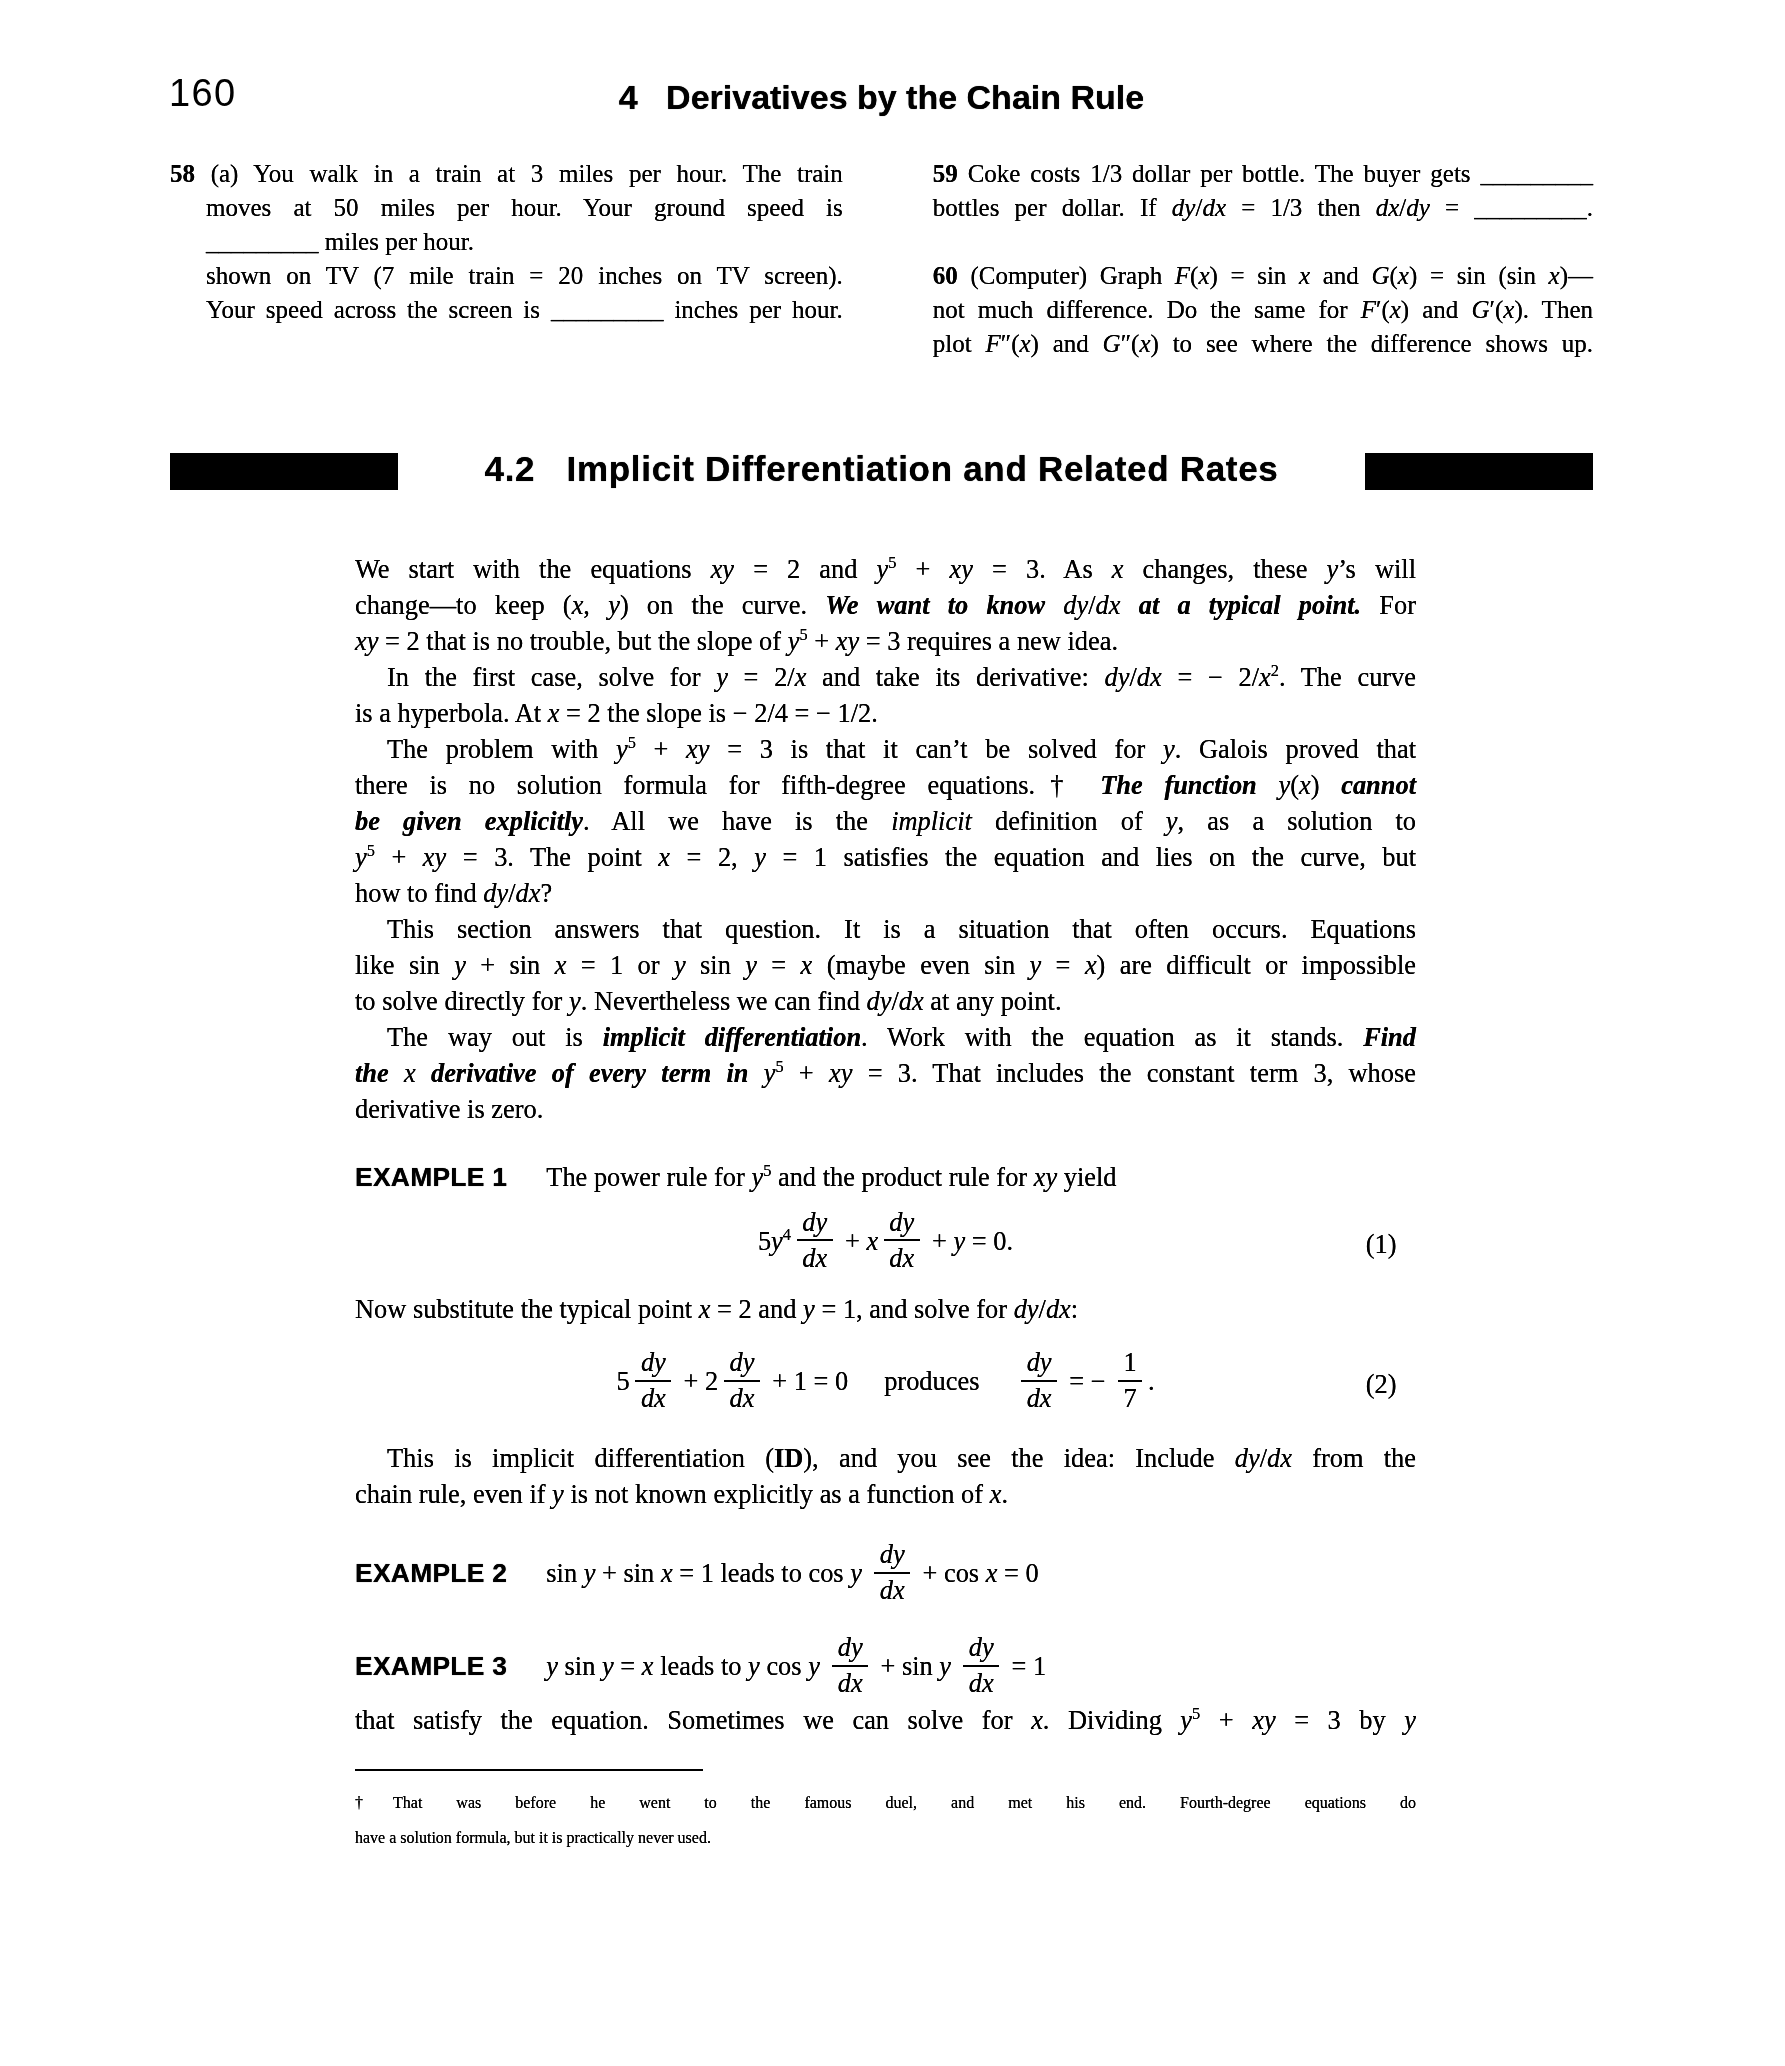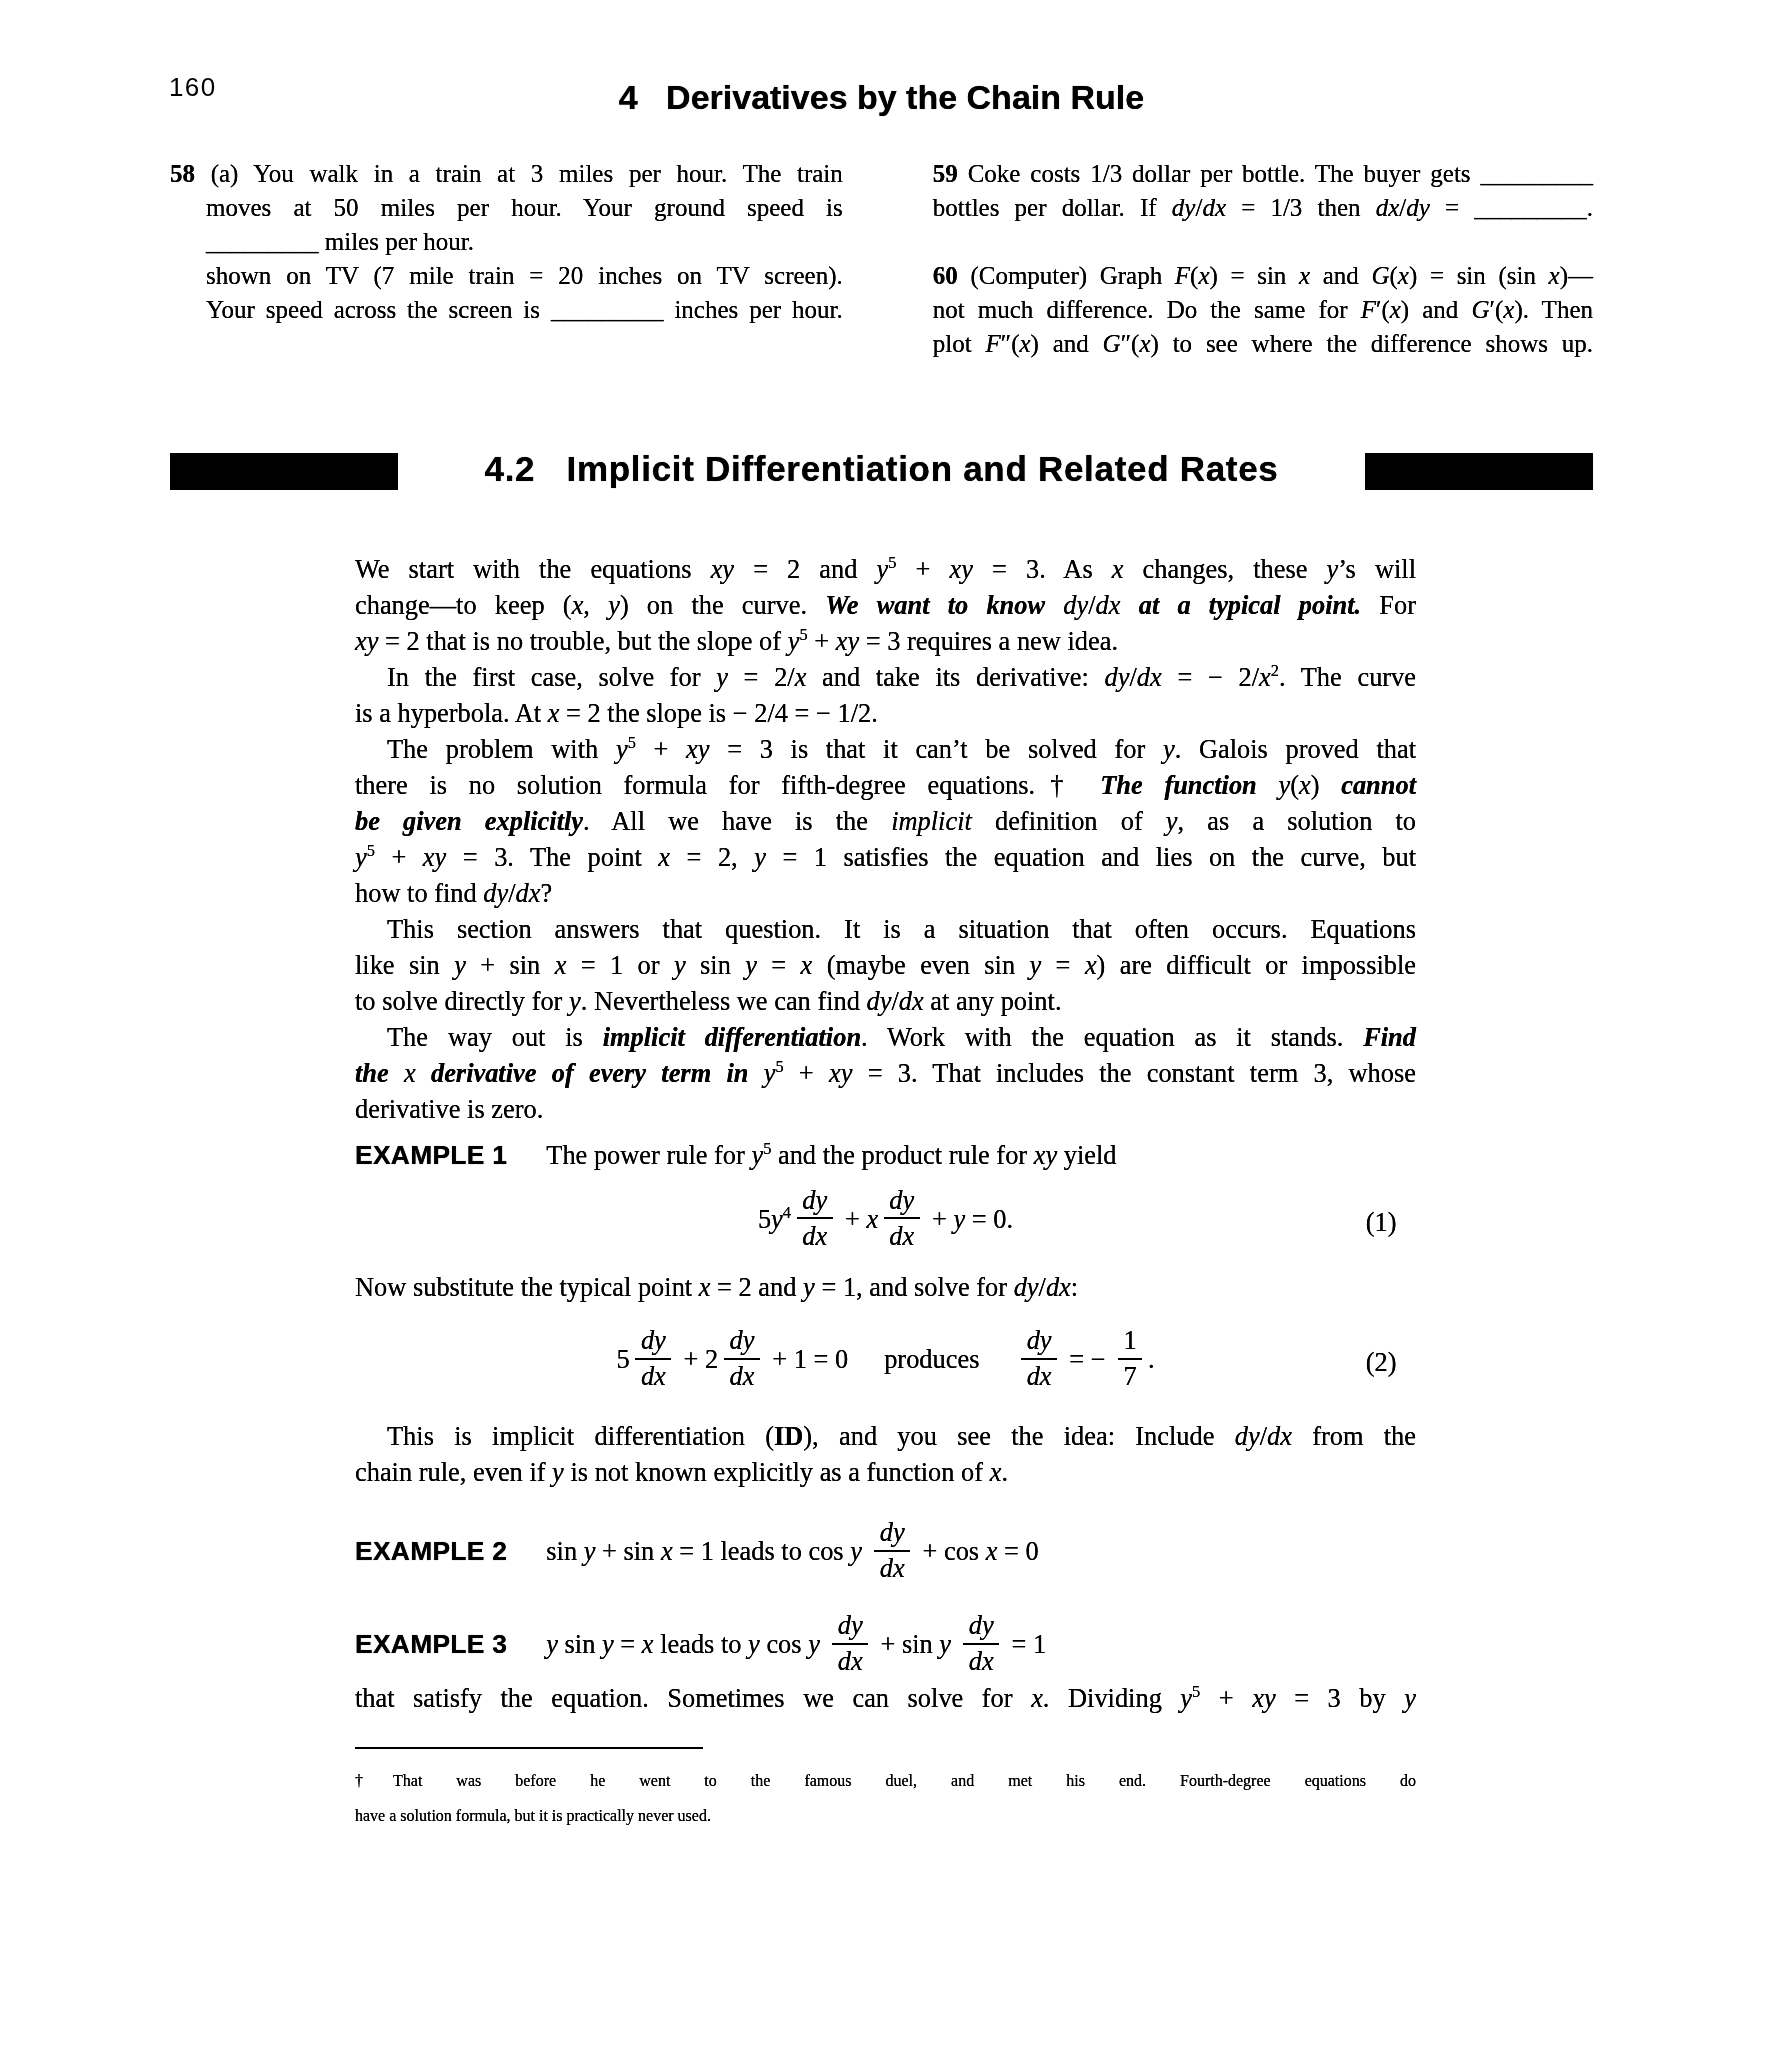--- a/index.html
+++ b/index.html
@@ -2,21 +2,21 @@
 <html style="font-size:11px"><head>
 <meta charset="utf-8">
 <style>
   html,body{margin:0;padding:0;background:#ffffff;}
   body{width:1785px;height:2066px;position:relative;overflow:hidden;
        color:#000;font-family:"Liberation Serif","DejaVu Serif",serif;
        text-shadow:0 0 0.4px #000;}
 
   
   .pagenum{position:absolute;left:169px;top:72px;font-family:"Liberation Sans","DejaVu Sans",sans-serif;
-           font-size:26px;font-weight:400;text-shadow:none;letter-spacing:1.4px;}
+           font-size:38px;font-weight:400;text-shadow:none;letter-spacing:1.4px;}
   .runhead{position:absolute;left:170px;width:1423px;top:78px;text-align:center;
            font-family:"Liberation Sans","DejaVu Sans",sans-serif;font-weight:bold;
            font-size:34px;white-space:pre;text-shadow:0 0 0.7px #000;}
 
   
   .problems{position:absolute;left:170px;top:157px;width:1423px;display:flex;
             font-size:25px;line-height:34px;gap:48px;}
   .pcol-left{width:697px;}
   .pcol-right{width:684px;margin-left:42px;}
   .pline{min-height:34px;}
@@ -38,21 +38,21 @@
            font-size:26.4px;line-height:36px;}
   .bline{min-height:36px;}
   .indent{padding-left:32px;}
   sup{font-size:62%;line-height:0;vertical-align:super;}
   i{font-style:italic;}
 
   
   .exrow{white-space:nowrap;}
   .exlabel{font-family:"Liberation Sans","DejaVu Sans",sans-serif;font-weight:bold;
            font-size:26.4px;margin-right:39px;letter-spacing:0.3px;text-shadow:0 0 0.7px #000;}
-  .exrow1{margin-top:10px;}
+  .exrow1{margin-top:32px;}
   .exrow2{margin-top:32px;}
   .exrow3{margin-top:29px;}
 
   
   .eq{position:relative;text-align:center;padding:5.6px 0;}
   .eq1{margin-top:11px;}
   .eq2{margin-top:19.5px;}
   .eqlabel{position:absolute;right:19.5px;top:50%;transform:translateY(-50%);}
   .subst{margin-top:9.7px;}
   .p6{margin-top:18px;}

